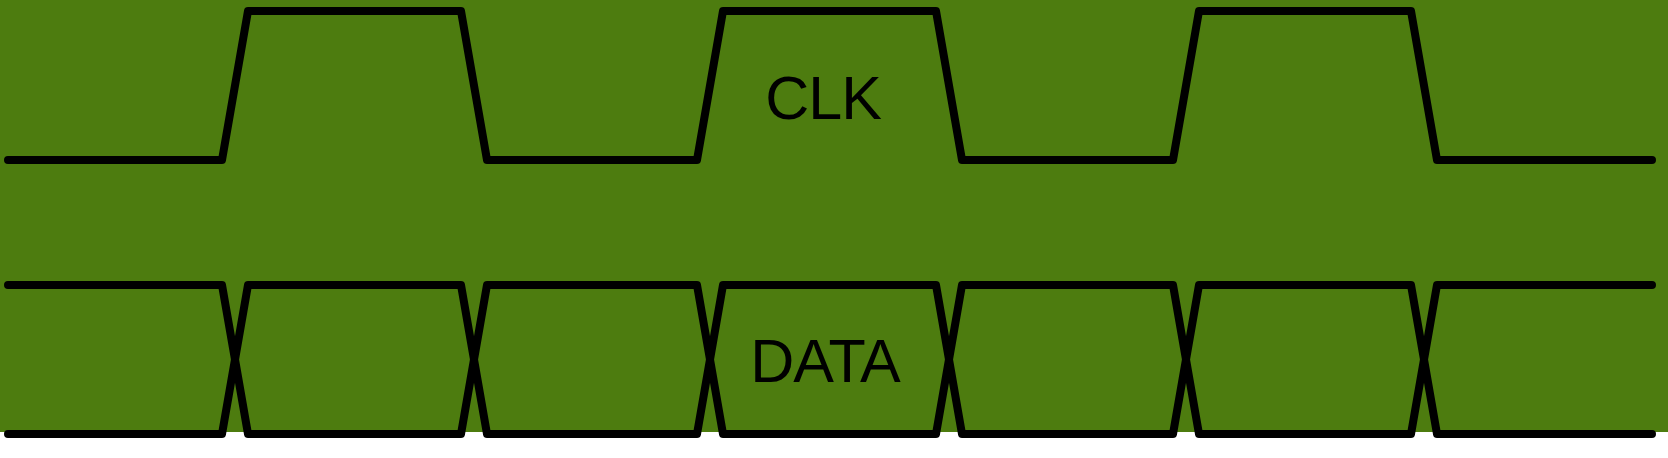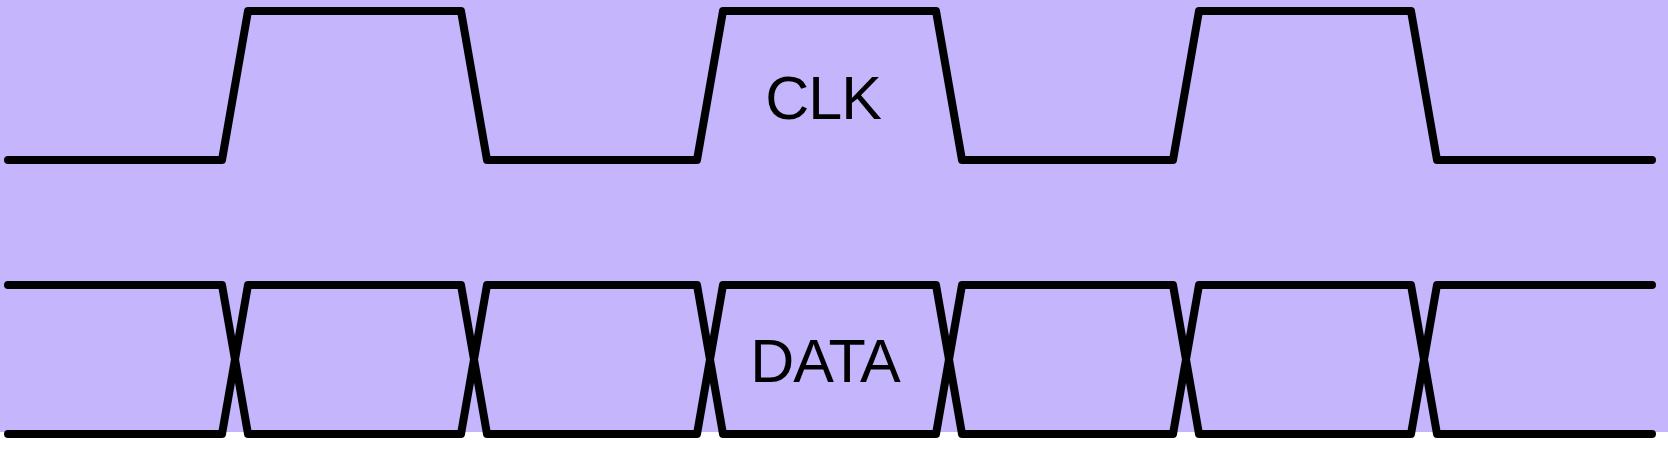--- a/index.html
+++ b/index.html
@@ -7,21 +7,21 @@
     padding: 0;
     background: #ffffff;
     width: 1668px;
     height: 458px;
     overflow: hidden;
   }
   .stage {
     position: relative;
     width: 1668px;
     height: 432px;
-    background: #c4b5fd;
+    background: #4d7c0f;
   }
   svg.diagram {
     display: block;
   }
   .wave {
     fill: none;
     stroke-linecap: round;
     stroke-linejoin: round;
   }
   .sig-label {

